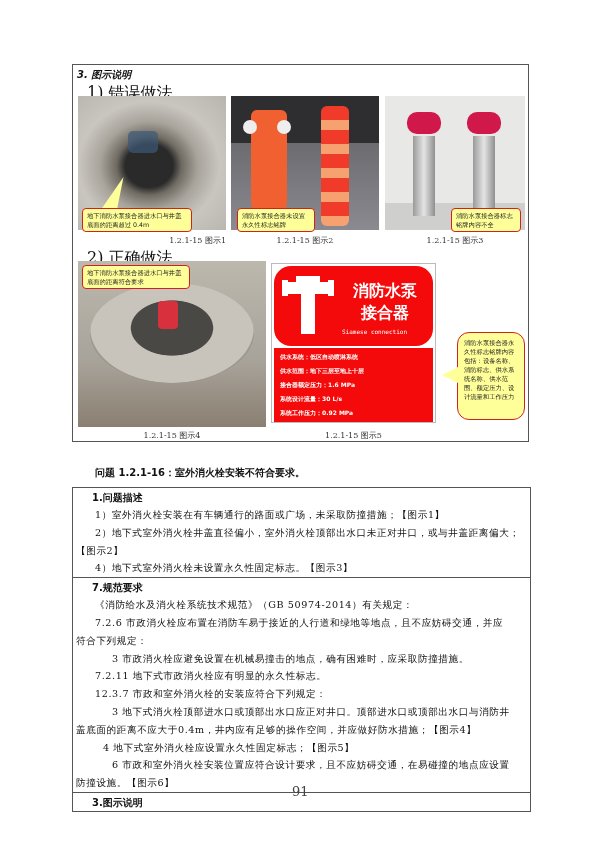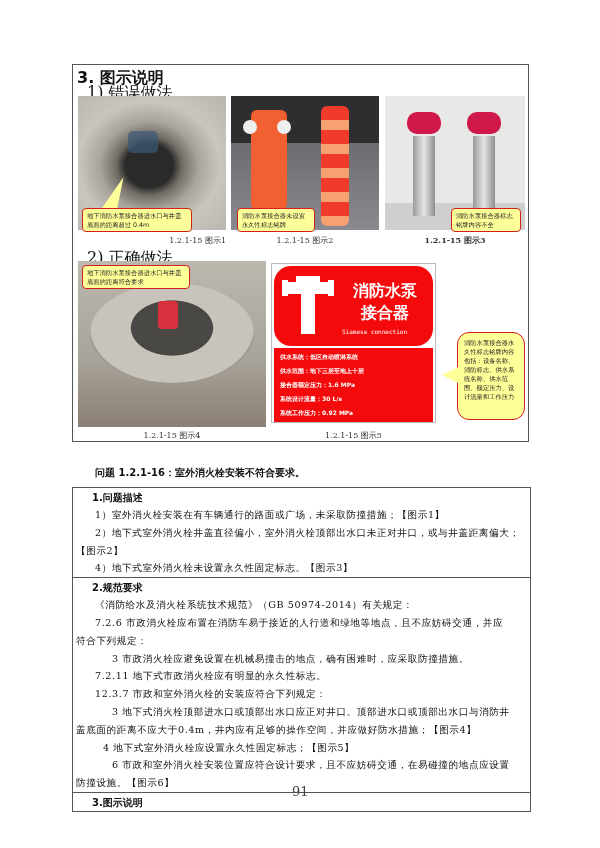--- a/index.html
+++ b/index.html
@@ -1,18 +1,18 @@
 <!DOCTYPE html>
 <html><head>
 <meta charset="utf-8">
 <style>
   html,body{margin:0;padding:0;background:#fff;}
   body{width:600px;height:848px;position:relative;overflow:hidden;font-family:"DejaVu Serif","Liberation Serif",serif;color:#111;}
   .box{position:absolute;left:72px;top:64px;width:457px;height:378px;border:1.5px solid #555;box-sizing:border-box;}
-  .hdr{position:absolute;font-family:"DejaVu Sans","Liberation Sans",sans-serif;font-weight:bold;font-size:16px;}
+  .hdr{position:absolute;font-family:"DejaVu Sans","Liberation Sans",sans-serif;font-weight:bold;font-size:10px;font-style:italic;}
   .sub{position:absolute;font-size:16px;}
   .photo{position:absolute;overflow:hidden;}
   .cap{position:absolute;font-size:8px;color:#333;text-align:center;}
   .callout{position:absolute;background:#ffff99;border:1.5px solid #d02020;border-radius:4px;font-family:"DejaVu Sans","Liberation Sans",sans-serif;font-size:6.3px;line-height:9px;padding:2px 4px;box-sizing:border-box;color:#222;}
   .tri{position:absolute;width:0;height:0;}
   .sign{position:absolute;left:271px;top:263px;width:165px;height:160px;background:#fff;border:1px solid #bbb;box-sizing:border-box;}
   .sign-top{position:absolute;left:2px;top:2px;width:159px;height:80px;background:#f40a0a;border-radius:17px;}
   .sign-bot{position:absolute;left:2px;top:84px;width:159px;height:74px;background:#f40a0a;}
   .sign-title{position:absolute;left:66px;top:14px;color:#fff;font-family:"DejaVu Sans","Liberation Sans",sans-serif;font-weight:bold;font-size:16px;line-height:22px;text-align:center;width:90px;}
   .sign-en{position:absolute;left:68px;top:62px;color:#fff;font-family:"DejaVu Sans Mono","Liberation Mono",monospace;font-size:6px;}
@@ -51,21 +51,21 @@
   <div class="callout" style="left:164px;top:143px;width:78px;height:24px;">消防水泵接合器未设置永久性标志铭牌</div>
   <div class="cap" style="left:158px;top:170px;width:148px;">1.2.1-15 图示2</div>
 
   <div class="photo" style="left:312px;top:31px;width:140px;height:134px;background:linear-gradient(180deg,#e8e8e6 0 80%,#cfcfcd 80%);">
     <div style="position:absolute;left:22px;top:16px;width:34px;height:22px;background:#d0184a;border-radius:10px;"></div>
     <div style="position:absolute;left:28px;top:40px;width:22px;height:80px;background:linear-gradient(90deg,#9a9a9a,#e4e4e4,#8f8f8f);"></div>
     <div style="position:absolute;left:82px;top:16px;width:34px;height:22px;background:#d0184a;border-radius:10px;"></div>
     <div style="position:absolute;left:88px;top:40px;width:22px;height:80px;background:linear-gradient(90deg,#9a9a9a,#e4e4e4,#8f8f8f);"></div>
   </div>
   <div class="callout" style="left:378px;top:143px;width:70px;height:24px;">消防水泵接合器标志铭牌内容不全</div>
-  <div class="cap" style="left:312px;top:170px;width:140px;font-weight:bold;">1.2.1-15 图示3</div>
+  <div class="cap" style="left:312px;top:170px;width:140px;">1.2.1-15 图示3</div>
 
   <div class="sub" style="left:14px;top:183px;">2) 正确做法</div>
 
   <div class="photo" style="left:5px;top:196px;width:188px;height:166px;background:linear-gradient(180deg,#bdb8ae 0%,#a8a39a 60%,#8a7f72 100%);">
     <div style="position:absolute;left:12px;top:22px;width:164px;height:100px;border-radius:50%;background:radial-gradient(ellipse at 50% 45%,#4a4844 0 35%,#c8c4bc 36% 70%,#9e998f 71%);"></div>
     <div style="position:absolute;left:80px;top:40px;width:20px;height:28px;background:#d8303c;border-radius:4px;"></div>
   </div>
   <div class="callout" style="left:9px;top:200px;width:108px;height:24px;">地下消防水泵接合器进水口与井盖底面的距离符合要求</div>
   <div class="cap" style="left:5px;top:365px;width:188px;">1.2.1-15 图示4</div>
 
@@ -103,21 +103,21 @@
 
 <div class="tbl">
   <div class="sec">
     <div class="sec-h">1.问题描述</div>
     <div class="ln i1">1）室外消火栓安装在有车辆通行的路面或广场，未采取防撞措施；【图示1】</div>
     <div class="ln i1">2）地下式室外消火栓井盖直径偏小，室外消火栓顶部出水口未正对井口，或与井盖距离偏大；</div>
     <div class="ln">【图示2】</div>
     <div class="ln i1">4）地下式室外消火栓未设置永久性固定标志。【图示3】</div>
   </div>
   <div class="sec">
-    <div class="sec-h">2.规范要求</div>
+    <div class="sec-h">7.规范要求</div>
     <div class="ln i1">《消防给水及消火栓系统技术规范》（GB 50974-2014）有关规定：</div>
     <div class="ln i1">7.2.6 市政消火栓应布置在消防车易于接近的人行道和绿地等地点，且不应妨碍交通，并应</div>
     <div class="ln">符合下列规定：</div>
     <div class="ln i2">3 市政消火栓应避免设置在机械易撞击的地点，确有困难时，应采取防撞措施。</div>
     <div class="ln i1">7.2.11  地下式市政消火栓应有明显的永久性标志。</div>
     <div class="ln i1">12.3.7 市政和室外消火栓的安装应符合下列规定：</div>
     <div class="ln i2">3 地下式消火栓顶部进水口或顶部出水口应正对井口。顶部进水口或顶部出水口与消防井</div>
     <div class="ln">盖底面的距离不应大于0.4m，井内应有足够的操作空间，并应做好防水措施；【图示4】</div>
     <div class="ln i3">4 地下式室外消火栓应设置永久性固定标志；【图示5】</div>
     <div class="ln i2">6 市政和室外消火栓安装位置应符合设计要求，且不应妨碍交通，在易碰撞的地点应设置</div>

